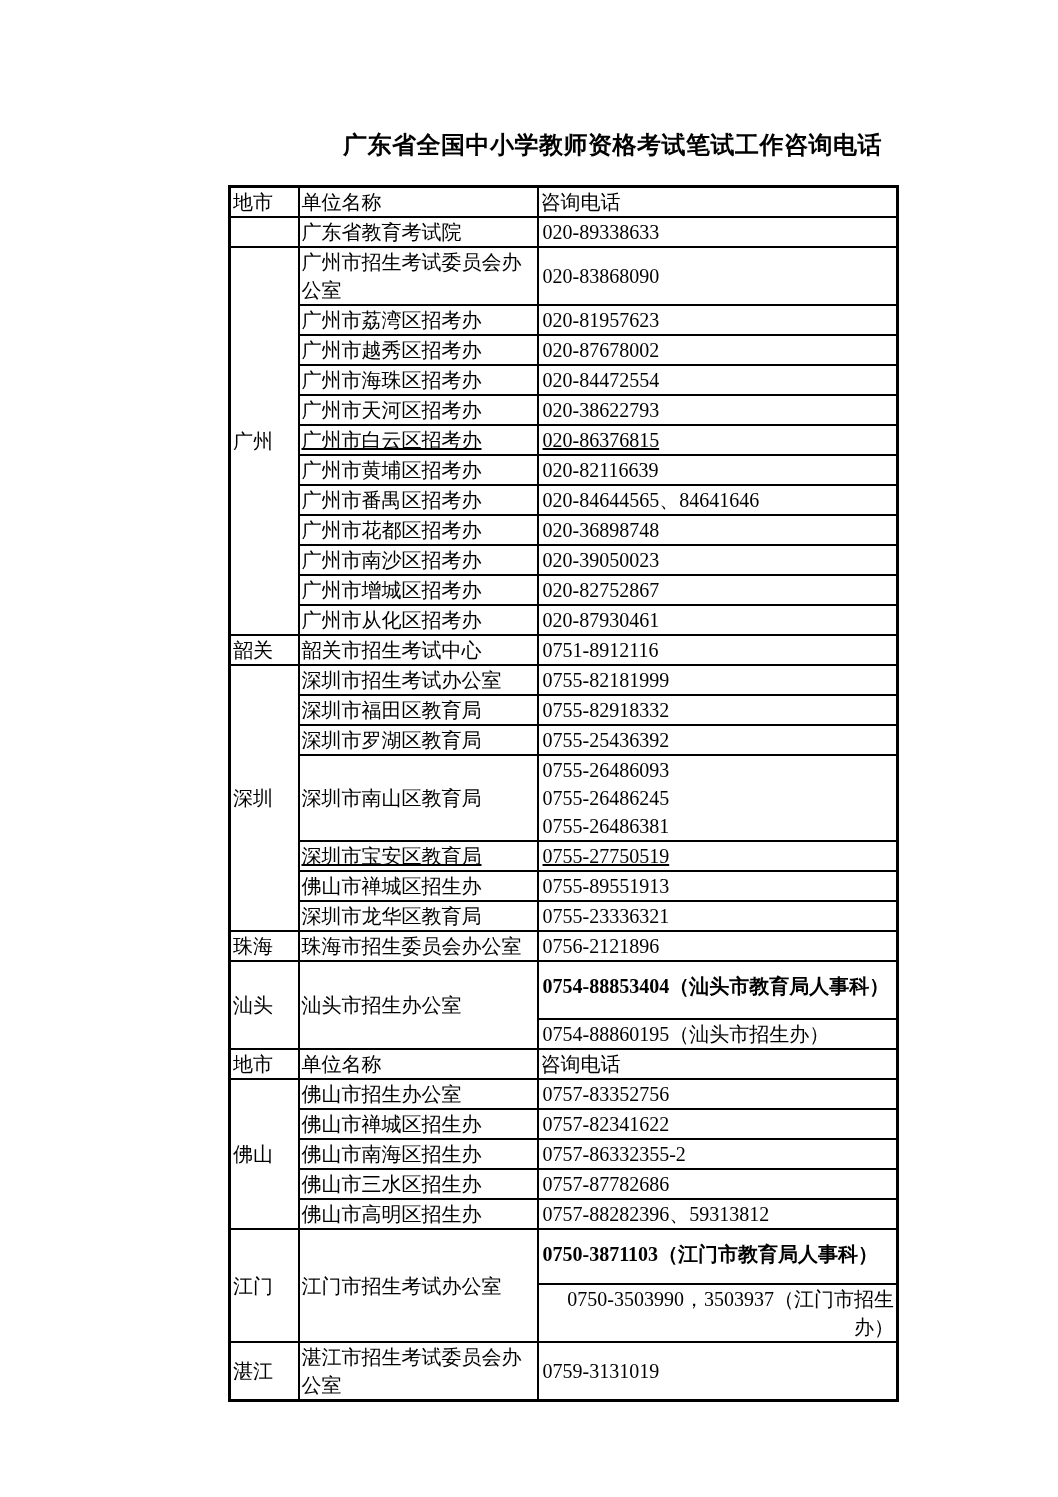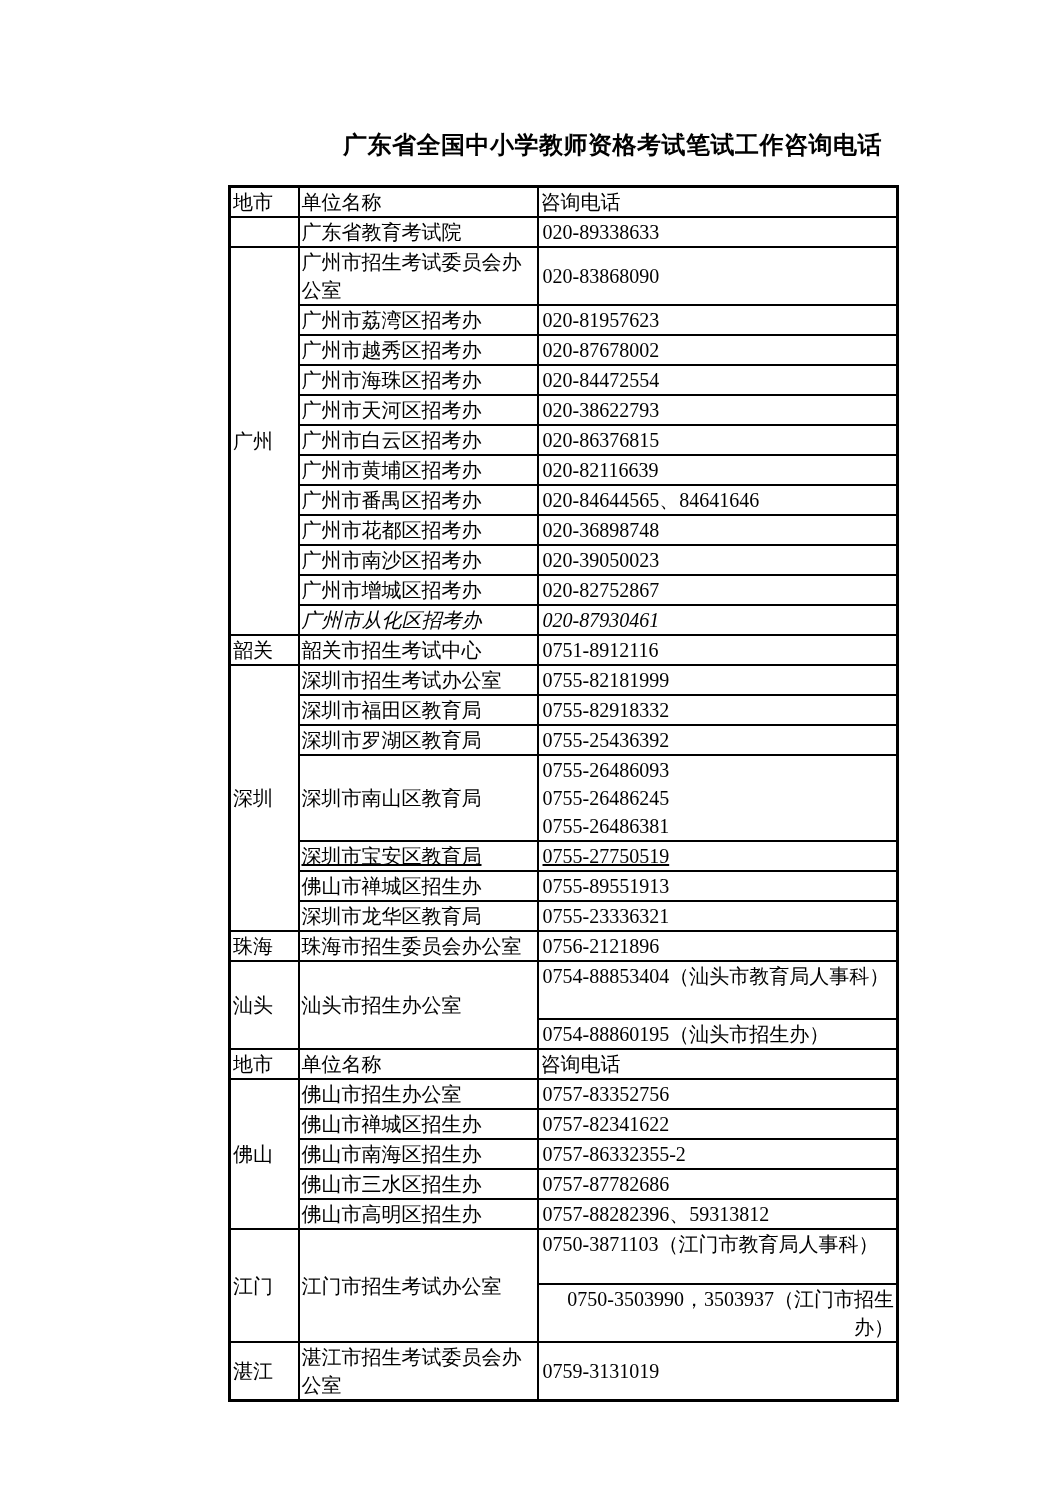--- a/index.html
+++ b/index.html
@@ -37,21 +37,21 @@
     border: 2px solid #000000;
     font-size: 20px;
     line-height: 28px;
     padding: 0 2px;
     vertical-align: middle;
     text-align: left;
     overflow: hidden;
   }
   tr.header-row { height: 27px; }
   td.phone { padding-left: 4px; }
-  td.phone.vtop { vertical-align: top; padding-top: 0; }
+  td.phone.vtop { vertical-align: top; padding-top: 10px; font-weight: bold; }
   .phone-line { white-space: nowrap; }
   .phone-line.wrap { white-space: normal; text-align: right; }
 </style>
 </head>
 <body>
 
 <div class="page">
   <div class="doc-title">广东省全国中小学教师资格考试笔试工作咨询电话</div>
   <table class="phone-table">
     <colgroup>
@@ -96,21 +96,21 @@
           <td class="phone">
             <div class="phone-line">020-84472554</div>
           </td>
         </tr>
         <tr style="height: 29px;">
           <td class="unit">广州市天河区招考办</td>
           <td class="phone">
             <div class="phone-line">020-38622793</div>
           </td>
         </tr>
-        <tr style="height: 29px;">
+        <tr style="height: 29px; text-decoration: underline;">
           <td class="unit">广州市白云区招考办</td>
           <td class="phone">
             <div class="phone-line">020-86376815</div>
           </td>
         </tr>
         <tr style="height: 29px;">
           <td class="unit">广州市黄埔区招考办</td>
           <td class="phone">
             <div class="phone-line">020-82116639</div>
           </td>
@@ -132,21 +132,21 @@
           <td class="phone">
             <div class="phone-line">020-39050023</div>
           </td>
         </tr>
         <tr style="height: 29px;">
           <td class="unit">广州市增城区招考办</td>
           <td class="phone">
             <div class="phone-line">020-82752867</div>
           </td>
         </tr>
-        <tr style="height: 29px; font-style: italic;">
+        <tr style="height: 29px;">
           <td class="unit">广州市从化区招考办</td>
           <td class="phone">
             <div class="phone-line">020-87930461</div>
           </td>
         </tr>
         <tr style="height: 29px;">
           <td class="city" rowspan="1">韶关</td>
           <td class="unit">韶关市招生考试中心</td>
           <td class="phone">
             <div class="phone-line">0751-8912116</div>

